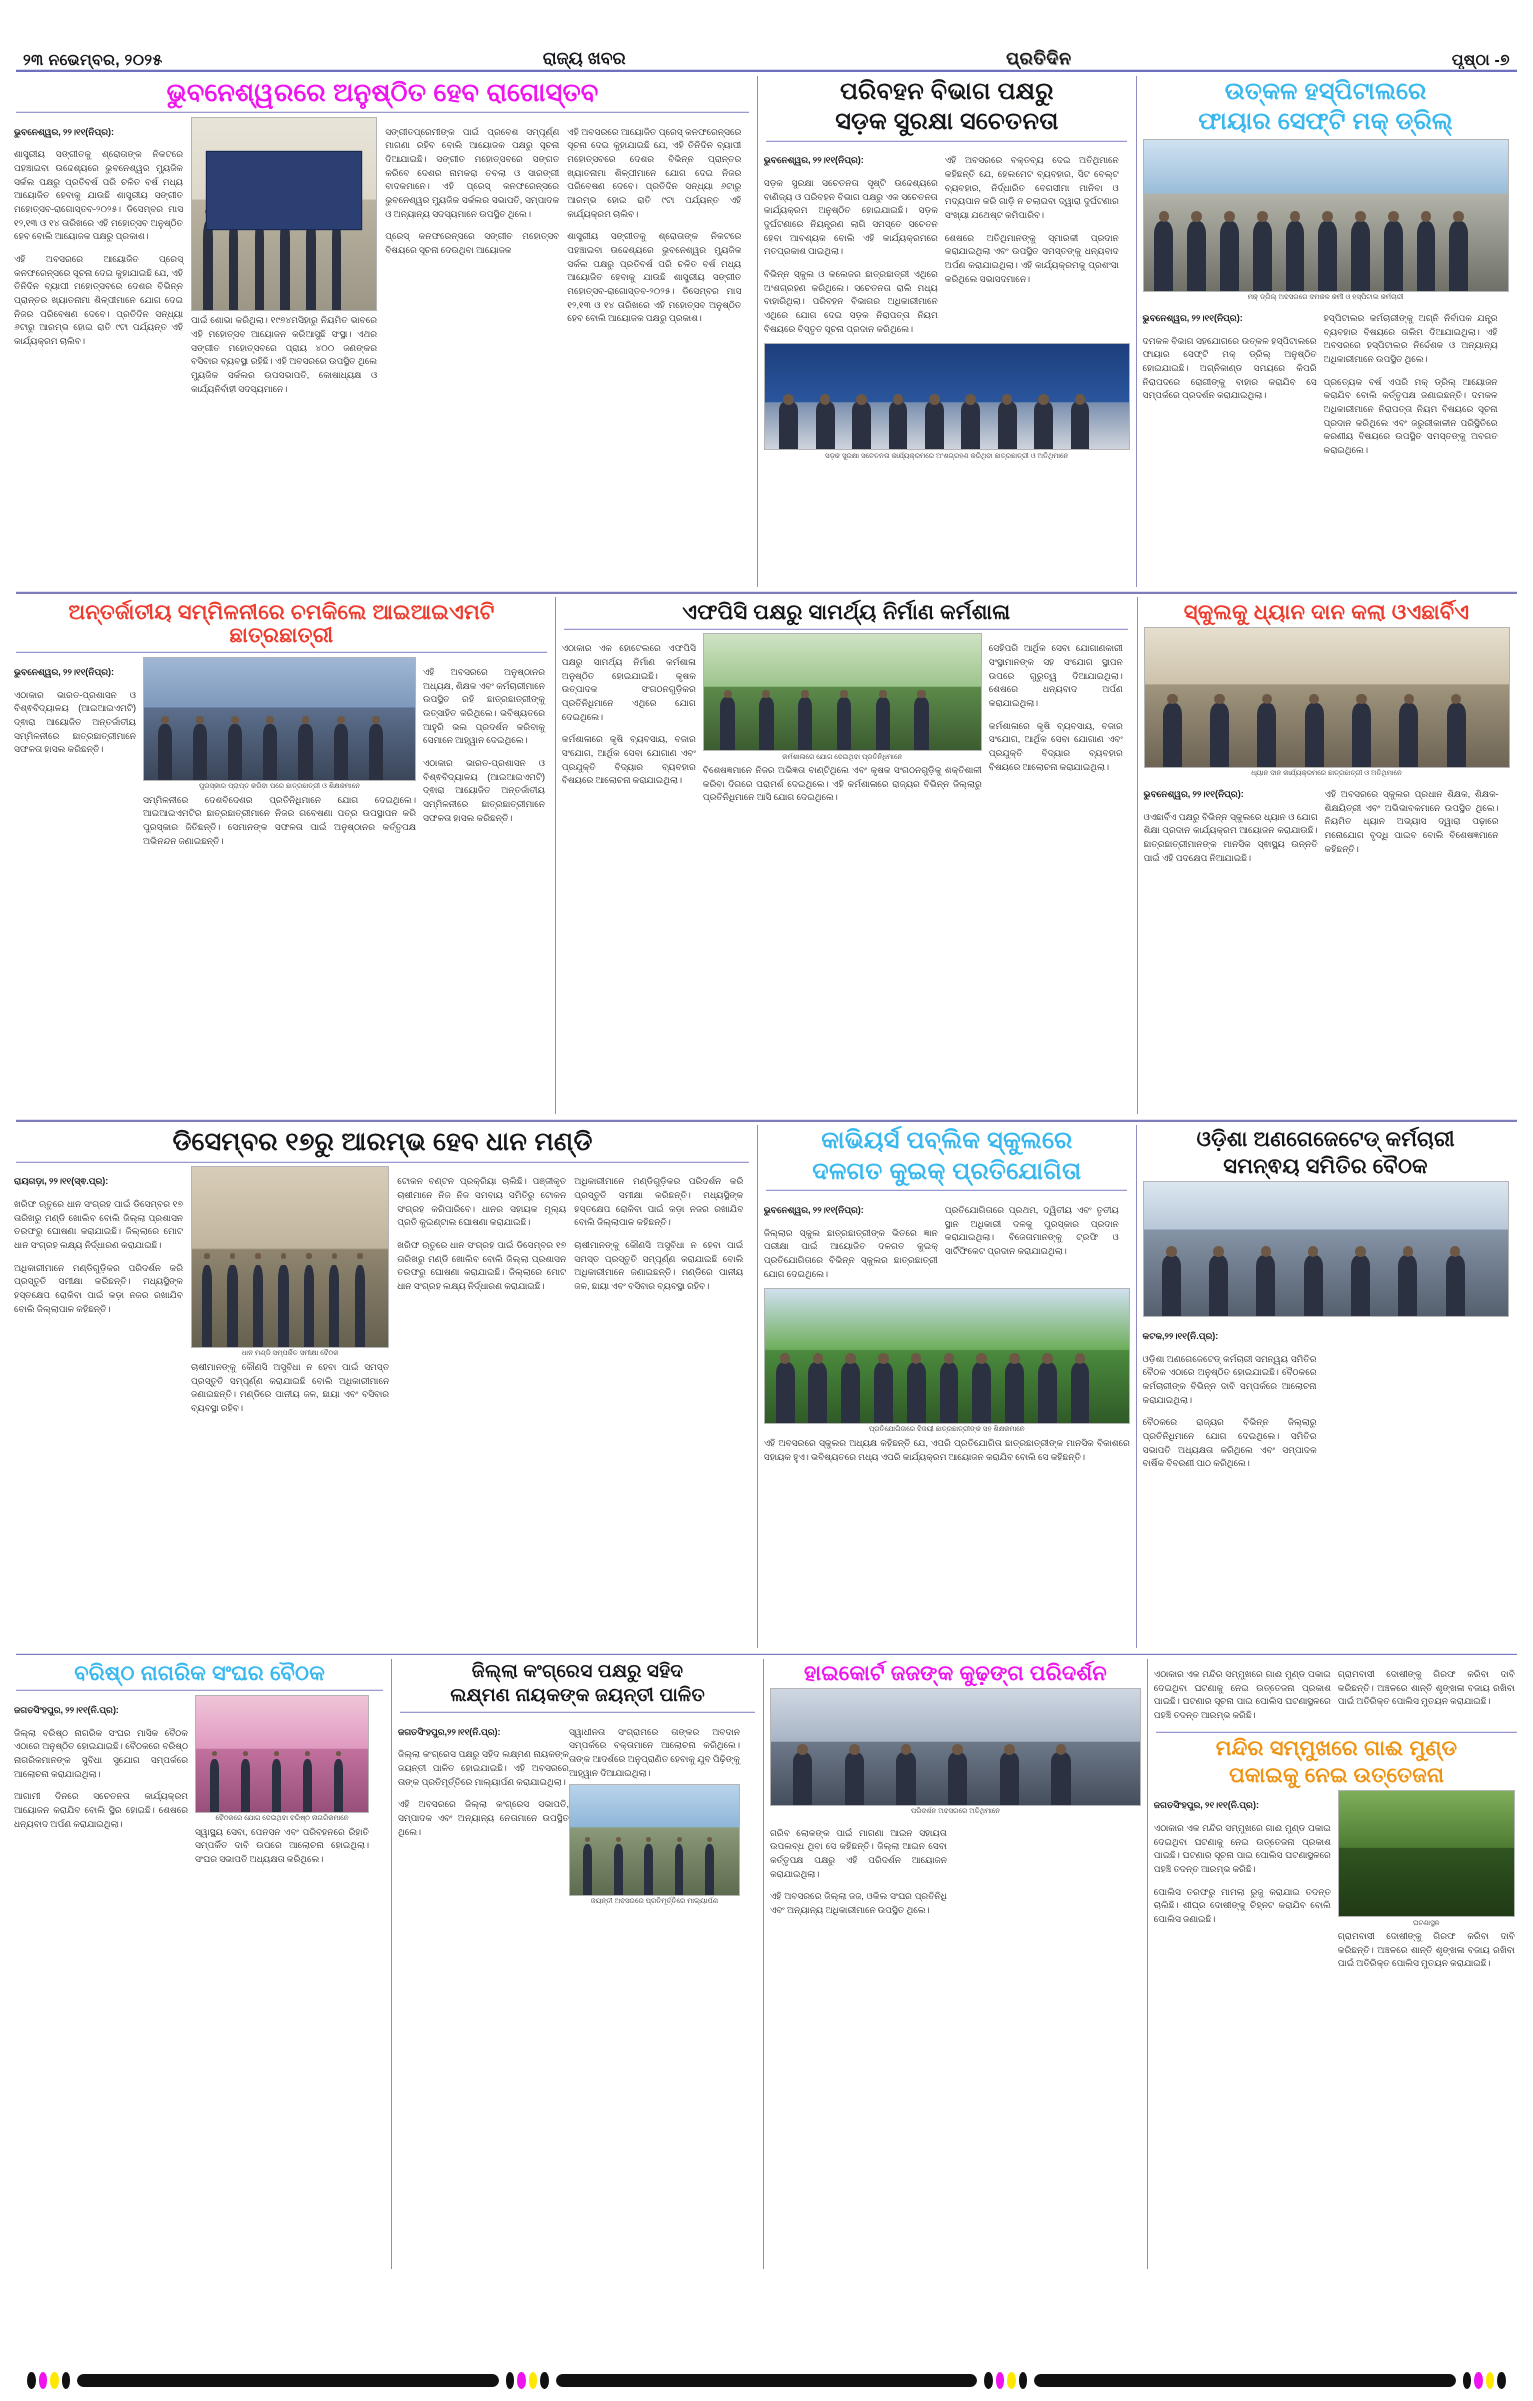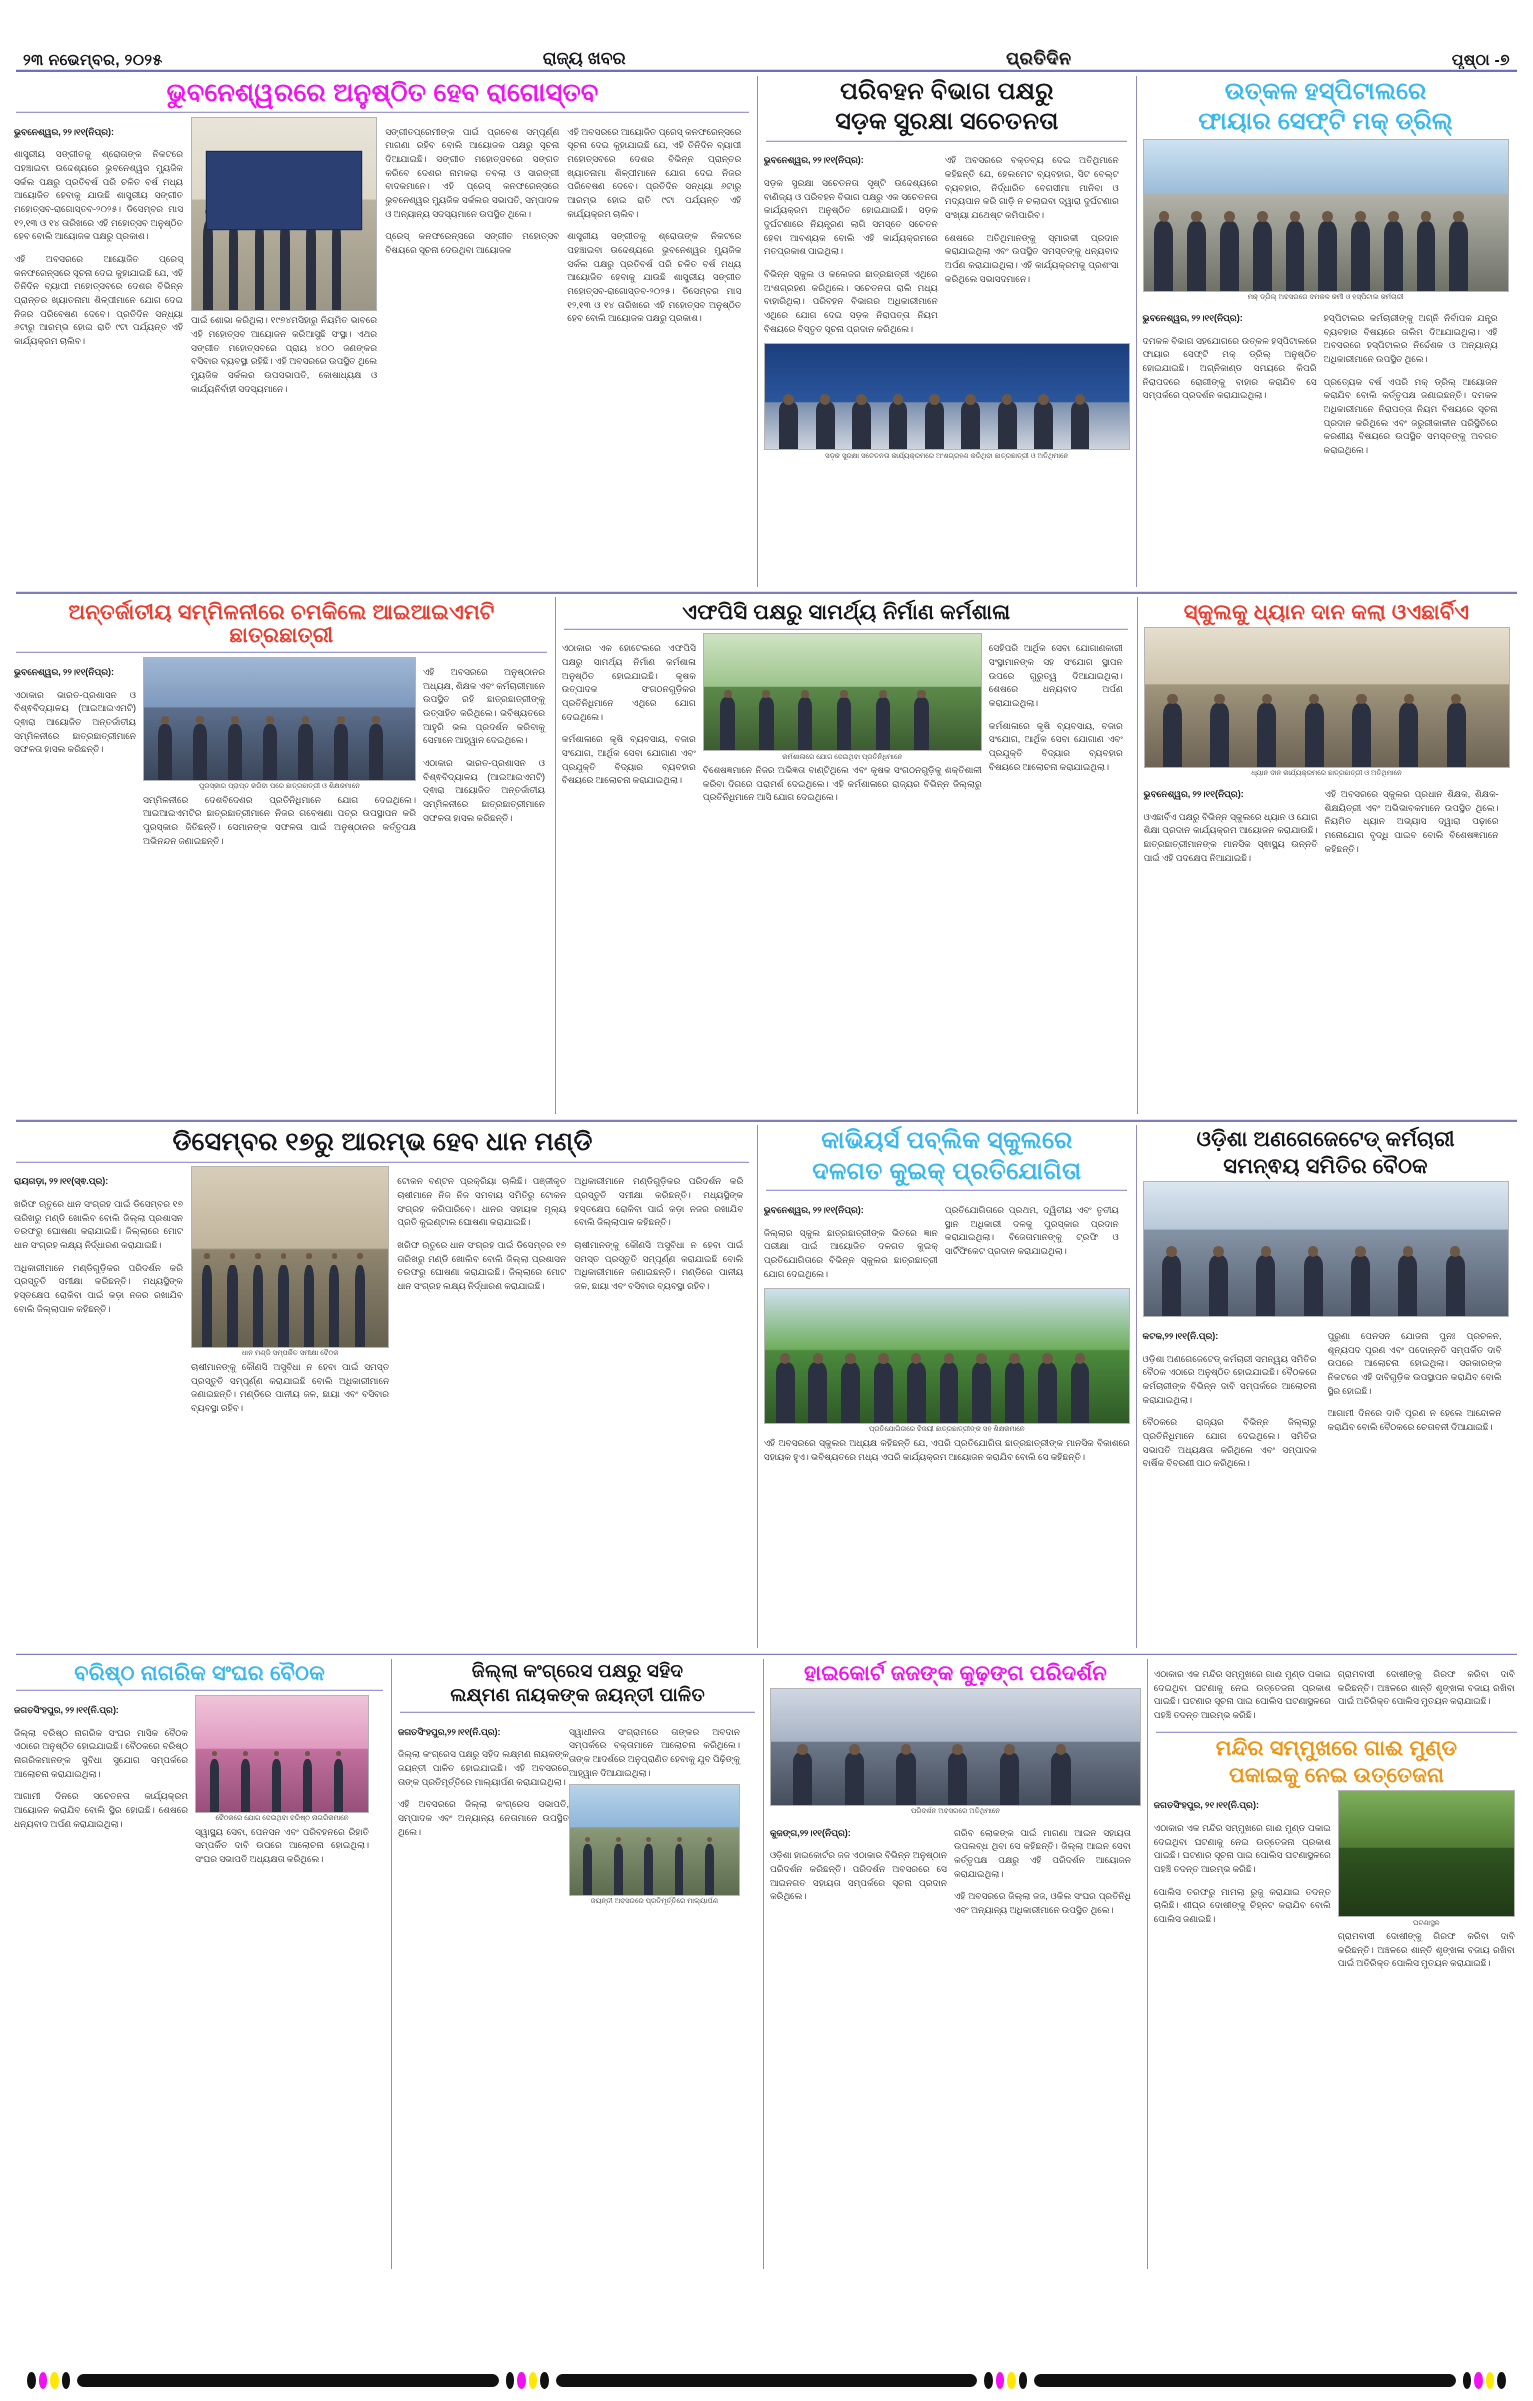--- a/index.html
+++ b/index.html
@@ -393,24 +393,20 @@
             <span style="left:70%"></span>
           <span style="left:83%"></span>
         </div>
       </div>
       <div style="display:flex;gap:11px;margin-top:3.5px;">
         <div style="width:174px;">
           <p class="body-txt block"><span class="dl">କଟକ,୨୨।୧୧(ନି.ପ୍ର):</span></p>
           <p class="body-txt block">ଓଡ଼ିଶା ଅଣଗେଜେଟେଡ୍ କର୍ମଚାରୀ ସମନ୍ୱୟ ସମିତିର ବୈଠକ ଏଠାରେ ଅନୁଷ୍ଠିତ ହୋଇଯାଇଛି। ବୈଠକରେ କର୍ମଚାରୀଙ୍କ ବିଭିନ୍ନ ଦାବି ସମ୍ପର୍କରେ ଆଲୋଚନା କରାଯାଇଥିଲା।</p>
           <p class="body-txt block">ବୈଠକରେ ରାଜ୍ୟର ବିଭିନ୍ନ ଜିଲ୍ଲାରୁ ପ୍ରତିନିଧିମାନେ ଯୋଗ ଦେଇଥିଲେ। ସମିତିର ସଭାପତି ଅଧ୍ୟକ୍ଷତା କରିଥିଲେ ଏବଂ ସମ୍ପାଦକ ବାର୍ଷିକ ବିବରଣୀ ପାଠ କରିଥିଲେ।</p>
         </div>
-        <div style="width:174px;">
-          <p class="body-txt block">ପୁରୁଣା ପେନସନ ଯୋଜନା ପୁନଃ ପ୍ରଚଳନ, ଶୂନ୍ୟପଦ ପୂରଣ ଏବଂ ପଦୋନ୍ନତି ସମ୍ପର୍କିତ ଦାବି ଉପରେ ଆଲୋଚନା ହୋଇଥିଲା। ସରକାରଙ୍କ ନିକଟରେ ଏହି ଦାବିଗୁଡ଼ିକ ଉପସ୍ଥାପନ କରାଯିବ ବୋଲି ସ୍ଥିର ହୋଇଛି।</p>
-          <p class="body-txt block">ଆଗାମୀ ଦିନରେ ଦାବି ପୂରଣ ନ ହେଲେ ଆନ୍ଦୋଳନ କରାଯିବ ବୋଲି ବୈଠକରେ ଚେତାବନୀ ଦିଆଯାଇଛି।</p>
-        </div>
       </div>
     </div>
   </div>
 
   <div class="hrule"></div>
 
   <div class="band" style="height:610px;">
 
     <div style="width:372px;">
       <div class="hl cyan md">ବରିଷ୍ଠ ନାଗରିକ ସଂଘର ବୈଠକ</div>
@@ -475,24 +471,20 @@
             <span style="left:20%"></span>
             <span style="left:34%"></span>
           <span style="left:48%"></span>
             <span style="left:62%"></span>
             <span style="left:76%"></span>
         </div>
       </div>
       <div class="ph-cap">ପରିଦର୍ଶନ ଅବସରରେ ଅତିଥିମାନେ</div>
       <div style="display:flex;gap:7px;margin-top:2.3px;">
         <div style="width:177px;">
-          <p class="body-txt block"><span class="dl">କୁଜଙ୍ଗ,୨୨।୧୧(ନିପ୍ର):</span></p>
-          <p class="body-txt block">ଓଡ଼ିଶା ହାଇକୋର୍ଟର ଜଜ ଏଠାକାର ବିଭିନ୍ନ ଅନୁଷ୍ଠାନ ପରିଦର୍ଶନ କରିଛନ୍ତି। ପରିଦର୍ଶନ ଅବସରରେ ସେ ଆଇନଗତ ସହାୟତା ସମ୍ପର୍କରେ ସୂଚନା ପ୍ରଦାନ କରିଥିଲେ।</p>
-        </div>
-        <div style="width:177px;">
           <p class="body-txt block">ଗରିବ ଲୋକଙ୍କ ପାଇଁ ମାଗଣା ଆଇନ ସହାୟତା ଉପଲବ୍ଧ ଥିବା ସେ କହିଛନ୍ତି। ଜିଲ୍ଲା ଆଇନ ସେବା କର୍ତ୍ତୃପକ୍ଷ ପକ୍ଷରୁ ଏହି ପରିଦର୍ଶନ ଆୟୋଜନ କରାଯାଇଥିଲା।</p>
           <p class="body-txt block">ଏହି ଅବସରରେ ଜିଲ୍ଲା ଜଜ, ଓକିଲ ସଂଘର ପ୍ରତିନିଧି ଏବଂ ଅନ୍ୟାନ୍ୟ ଅଧିକାରୀମାନେ ଉପସ୍ଥିତ ଥିଲେ।</p>
         </div>
       </div>
     </div>
 
     <div class="vline"></div>
 
     <div style="width:366px;">
       <div style="display:flex;gap:7px;">

